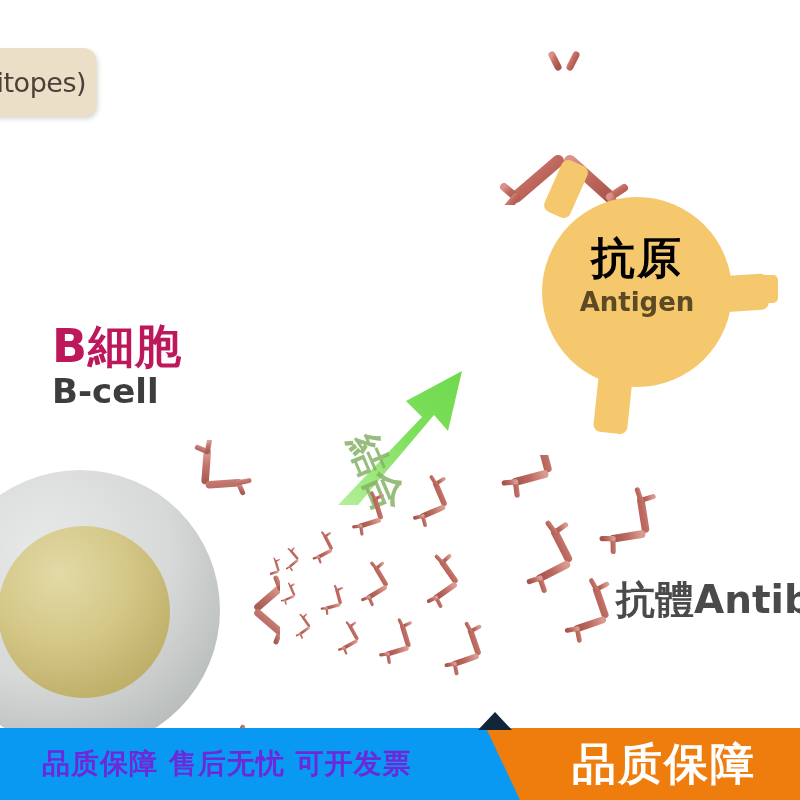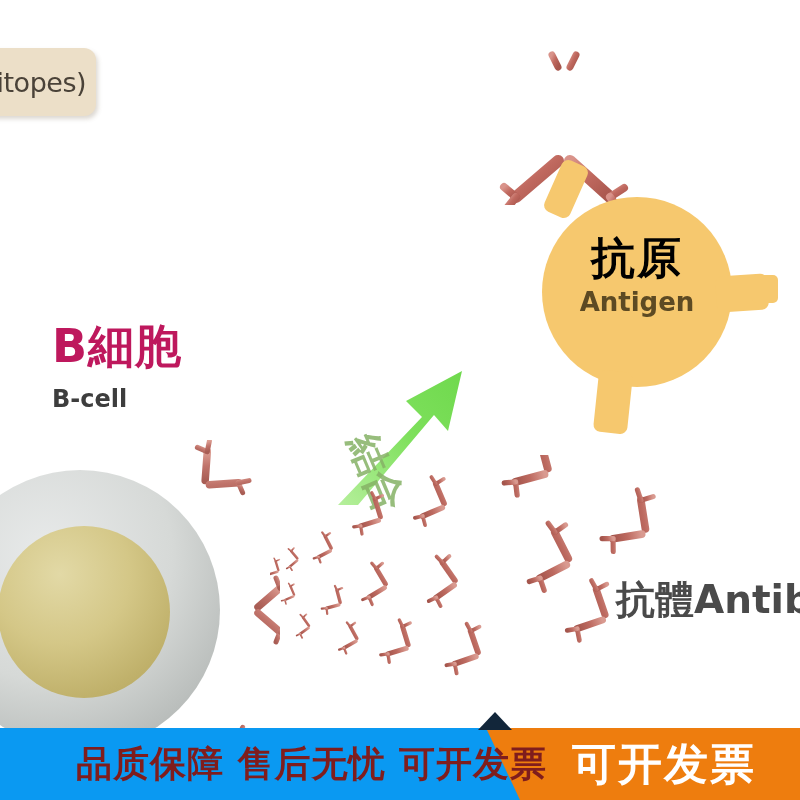--- a/index.html
+++ b/index.html
@@ -128,24 +128,24 @@
   }
   .bcell-label .cn{
     font-family:"DejaVu Sans",sans-serif;
     font-size:46px;
     font-weight:700;
     color:#be185d;
     letter-spacing:1px;
   }
   .bcell-label .en{
     font-family:"DejaVu Sans",sans-serif;
-    font-size:24px;
+    font-size:34px;
     font-weight:700;
     color:#3d3d3d;
-    margin-top:16px;
+    margin-top:2px;
   }
 
   .antibody-label{
     position:absolute;
     left:616px; top:573px;
     font-family:"DejaVu Sans",sans-serif;
     font-size:39px;
     font-weight:700;
     color:#4a4a4a;
     white-space:nowrap;
@@ -194,26 +194,25 @@
     width:0;height:0;
     border-left:17px solid transparent;
     border-right:17px solid transparent;
     border-bottom:18px solid #12263a;
   }
   .banner-left-text{
     position:absolute;
     left:42px; top:50%;
     transform:translateY(-50%);
     font-family:"DejaVu Sans",sans-serif;
-    font-size:36px;
-    font-weight:700;
-    color:#7f1d1d;
+    font-size:28px;
+    font-weight:700;
+    color:#6d28d9;
     white-space:nowrap;
     letter-spacing:1px;
-    margin-left:34px;
   }
   .banner-right-text{
     position:absolute;
     right:44px; top:50%;
     transform:translateY(-50%);
     font-family:"DejaVu Sans",sans-serif;
     font-size:44px;
     font-weight:700;
     color:#ffffff;
     white-space:nowrap;
@@ -359,16 +358,16 @@
     <div class="en">B-cell</div>
   </div>
 
   <div class="antibody-label">抗體Antibody</div>
 
   <div class="banner">
     <div class="banner-orange"></div>
     <div class="banner-blue"></div>
     <div class="banner-notch"></div>
     <div class="banner-left-text">品质保障 售后无忧 可开发票</div>
-    <div class="banner-right-text">可开发票</div>
+    <div class="banner-right-text">品质保障</div>
   </div>
 
 </div>
 
 </body></html>

